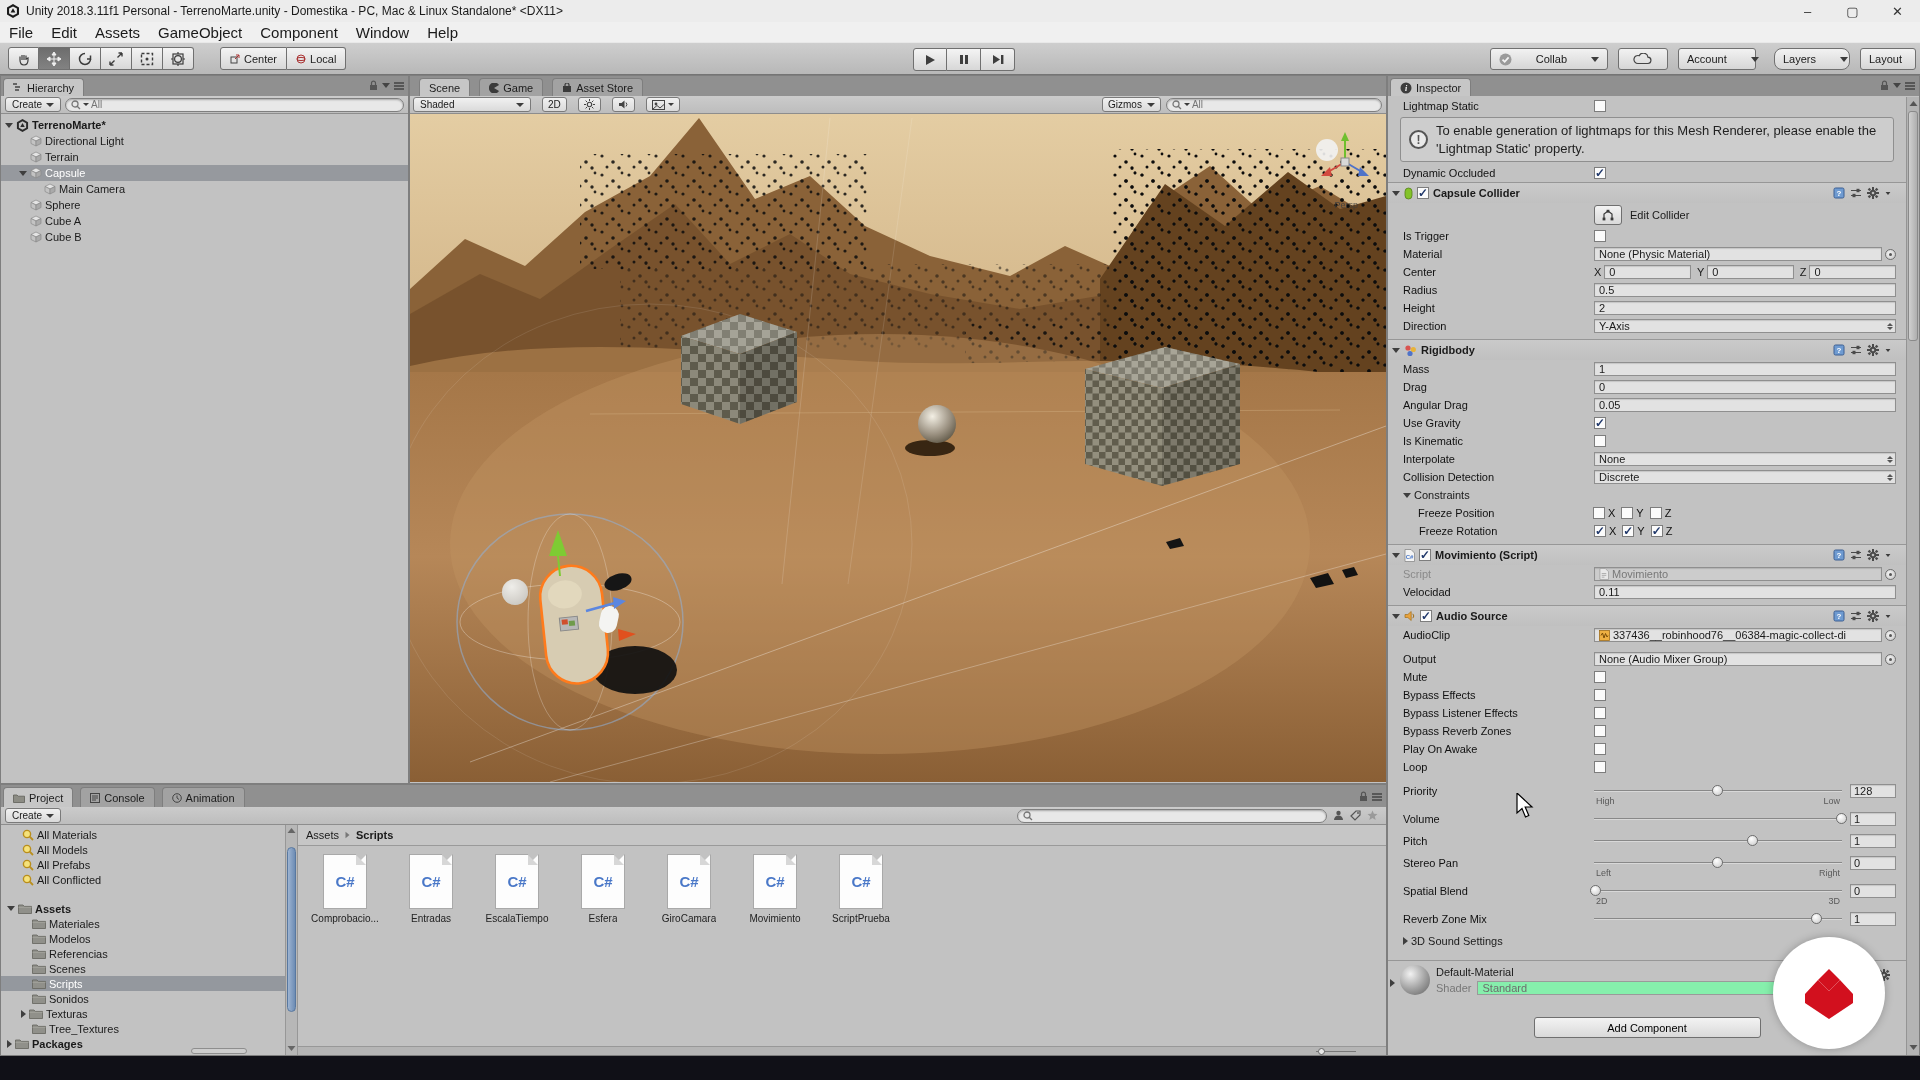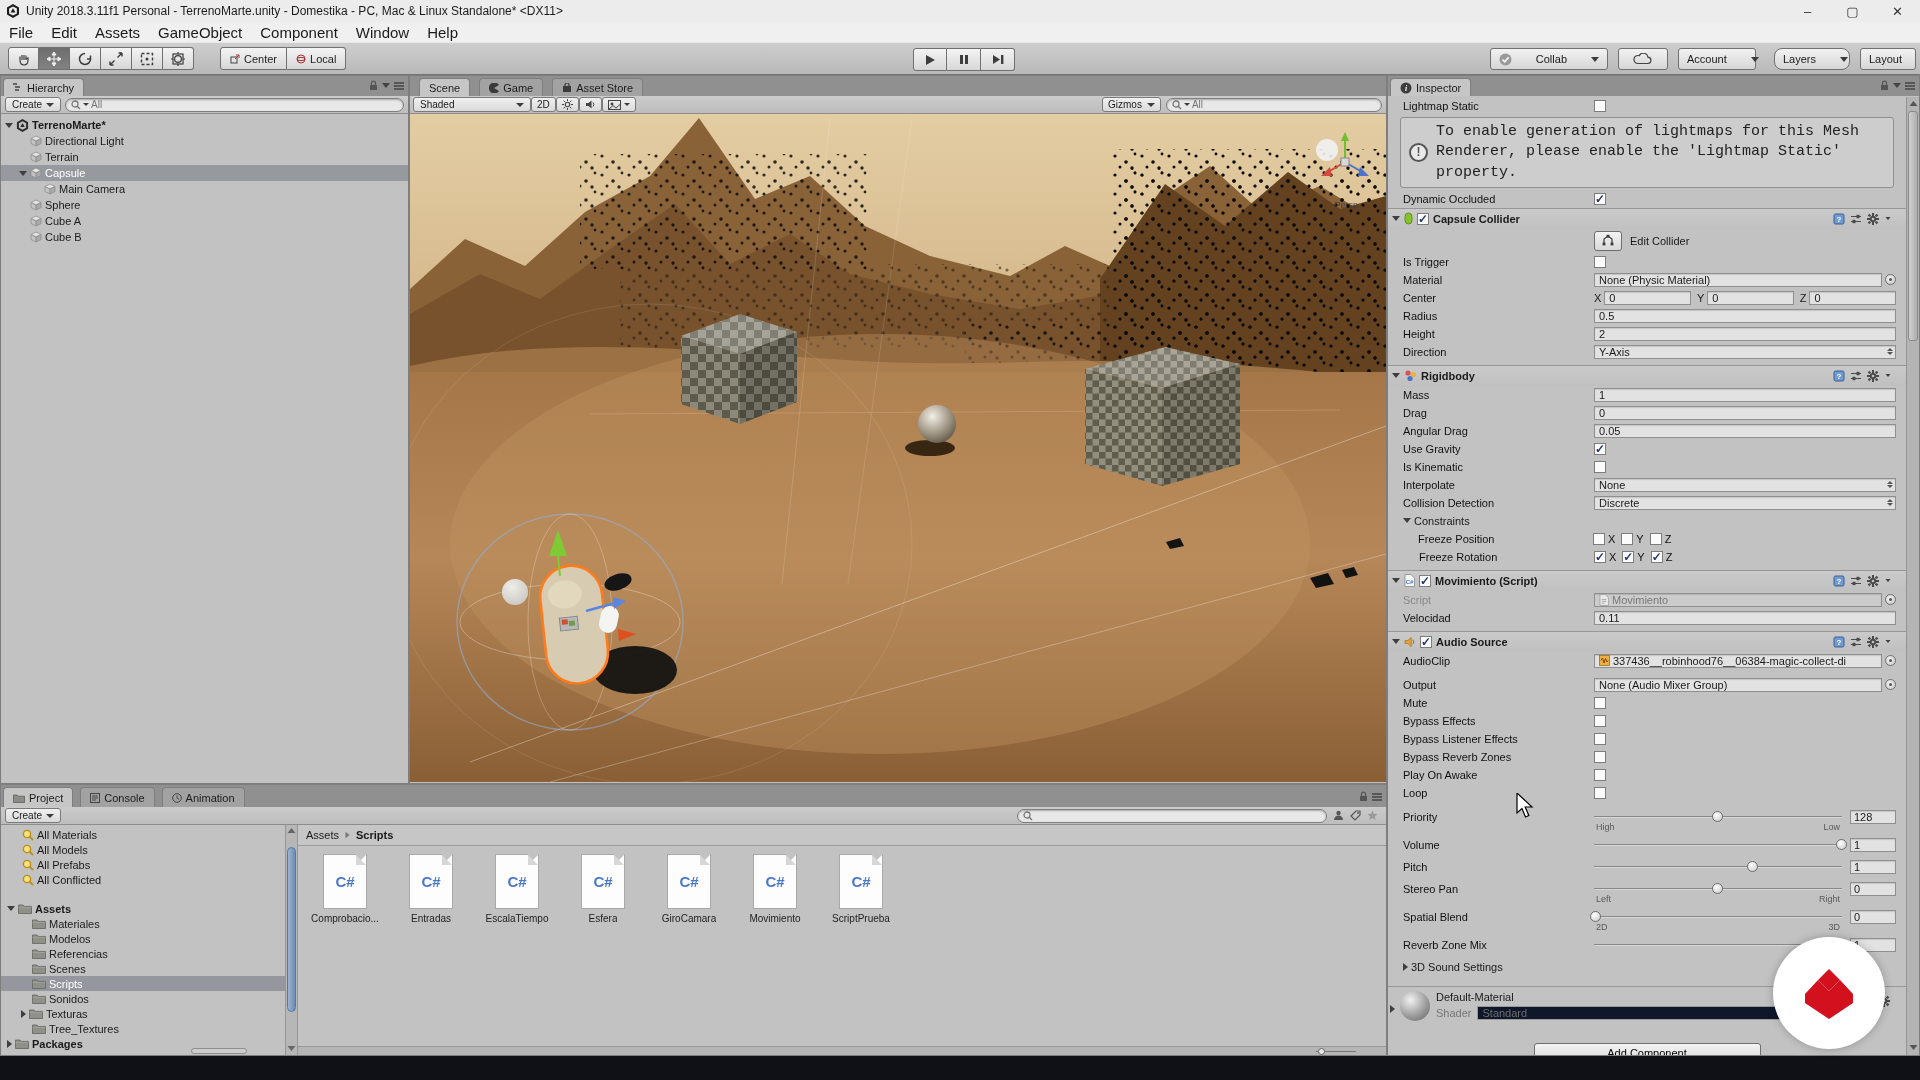--- a/index.html
+++ b/index.html
@@ -55,21 +55,21 @@
 
   
   #hierarchy { left:0; top:75px; width:409px; height:709px; }
   .hrow { height:16px; display:flex; align-items:center; gap:3px; padding-left:4px; white-space:nowrap; }
   .hrow.selected { background:#96999e; color:#fff; }
   .hrow.bold { font-weight:bold; }
 
   
   #scene { left:409px; top:75px; width:978px; height:709px; }
   #scenebar { height:18px; background:linear-gradient(#cbcbcb,#bdbdbd); border-bottom:1px solid #8d8d8d;
-              display:flex; align-items:center; padding:0 3px; gap:0; position:relative; }
+              display:flex; align-items:center; padding:0 3px; gap:11px; position:relative; }
   .scn-drop { height:15px; display:flex; align-items:center; justify-content:space-between; padding:0 6px;
               width:118px; background:linear-gradient(#f1f1f1,#dadada); border:1px solid #7a7a7a; border-radius:3px; font-size:10px; }
   .scn-tgl { height:15px; padding:0 5px; display:flex; align-items:center; background:linear-gradient(#f1f1f1,#dadada);
              border:1px solid #7a7a7a; border-radius:3px; font-size:10px; gap:3px; }
   #scenebar .right { position:absolute; right:4px; top:1px; display:flex; gap:5px; align-items:center; width:280px; }
   #viewport { position:relative; width:976px; height:668px; overflow:hidden; background:#caa97c; }
   #persp-label { position:absolute; right:28px; top:86px; font-size:9px; color:#3c3c3c; opacity:.85; }
 
   
   #inspector { left:1387px; top:75px; width:533px; height:981px; }
@@ -92,35 +92,35 @@
             margin-left:3px; flex:none; display:flex; align-items:center; justify-content:center; }
   .objdot::after { content:""; width:3px; height:3px; border-radius:50%; background:#555; }
   .comp-header { height:21px; border-top:1px solid #979797; background:linear-gradient(#cacaca,#c0c0c0);
                  display:flex; align-items:center; gap:4px; padding:0 4px; position:relative; }
   .comp-header .title { font-weight:bold; }
   .hdr-icons { position:absolute; right:14px; display:flex; gap:5px; align-items:center; }
   .helpbox { margin:2px 12px 2px 12px; border:1px solid #8f8f8f; border-radius:3px; background:#cdcdcd;
              display:flex; gap:8px; padding:4px 8px; align-items:center; min-height:36px; }
   .helpbox .bang { width:19px; height:19px; flex:none; border:2px solid #555; border-radius:50%; color:#555;
                    display:flex; align-items:center; justify-content:center; font-weight:bold; font-size:12px; background:#e9e9e9; }
-  .helpbox .txt { font-size:15px; line-height:1.35; color:#222;font-family:Liberation Mono, monospace; }
+  .helpbox .txt { font-size:13px; line-height:1.35; color:#222; }
   .slider { flex:1; position:relative; height:12px; margin-right:8px; }
   .slider .track { position:absolute; left:0; right:0; top:5px; height:2px; background:#888; border-bottom:1px solid #d8d8d8; }
   .slider .knob { position:absolute; top:0px; width:11px; height:11px; border-radius:50%;
                   background:radial-gradient(circle at 38% 32%, #ffffff, #c8c8c8); border:1px solid #6d6d6d; }
   .slider .sub { position:absolute; top:11px; font-size:9px; color:#5a5a5a; }
   .sliderval { width:46px; flex:none; height:14px; background:#e2e2e2; border:1px solid #8f8f8f; padding:0 3px;
                display:flex; align-items:center; box-shadow:inset 0 1px 1px rgba(0,0,0,.13); }
   .axisletter { margin:0 6px 0 3px; color:#111; }
   .unity-btn { background:linear-gradient(#f3f3f3,#d9d9d9); border:1px solid #6f6f6f; border-radius:3px;
                display:flex; align-items:center; justify-content:center; }
   #mat-block { border-top:1px solid #979797; margin-top:6px; padding:4px 0 6px 4px; position:relative; }
   #mat-block .matrow { display:flex; align-items:center; gap:6px; }
   #mat-sphere { width:30px; height:30px; border-radius:50%; background:radial-gradient(circle at 35% 30%, #f2f2f2, #9e9e9e 55%, #5f5f5f); flex:none; margin-left:8px; }
-  #shader-field { width:330px; height:14px; background:#0f172a; border:1px solid #9a9a9a; color:#6d6d6d; padding:0 4px;
+  #shader-field { width:330px; height:14px; background:#86efac; border:1px solid #9a9a9a; color:#6d6d6d; padding:0 4px;
                   display:flex; align-items:flex-end; justify-content:space-between; }
   #addcomp-row { display:flex; justify-content:center; margin-top:16px; }
   #addcomp-btn { width:227px; height:21px; font-size:11px; }
 
   
   #project { left:0; top:784px; width:1387px; height:272px; }
   #project-body { position:absolute; left:0; top:40px; right:0; bottom:0; display:flex; }
   #proj-left { width:284px; flex:none; padding-top:2px; position:relative; overflow:hidden; }
   #proj-vscroll { width:13px; flex:none; background:#b7b7b7; border-left:1px solid #979797; border-right:1px solid #979797; position:relative; }
   #proj-vscroll .vthumb { position:absolute; left:1px; width:9px; top:22px; height:165px; border-radius:5px;

